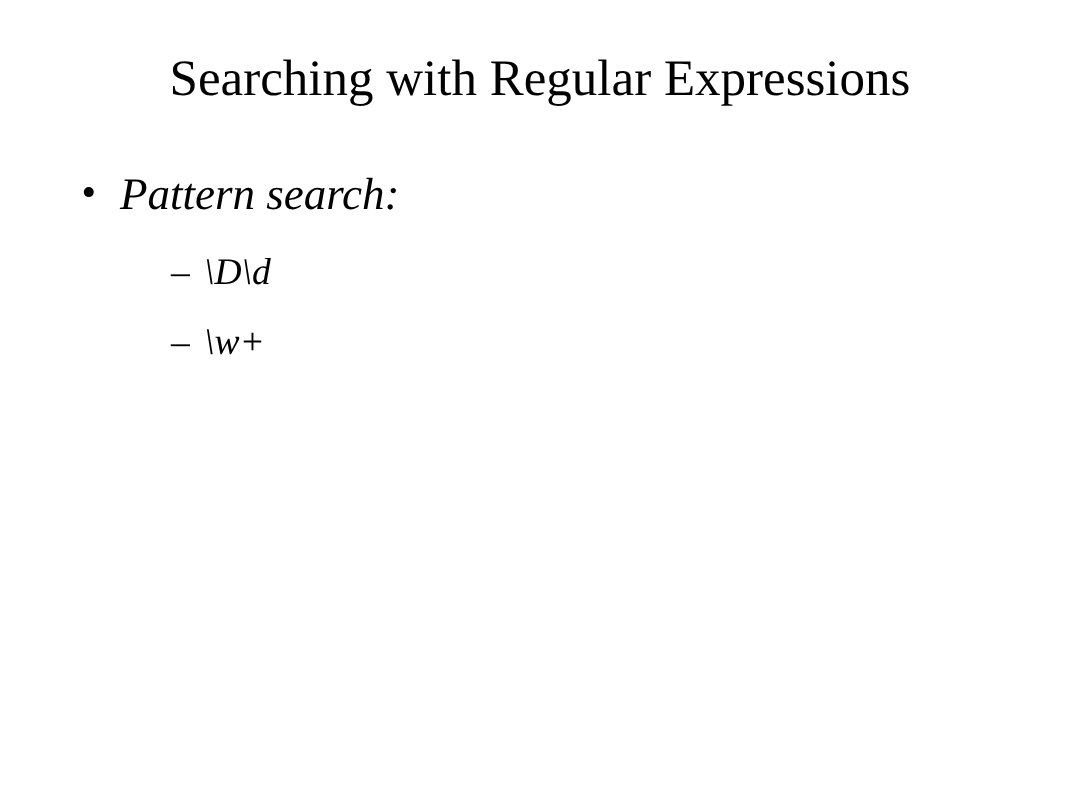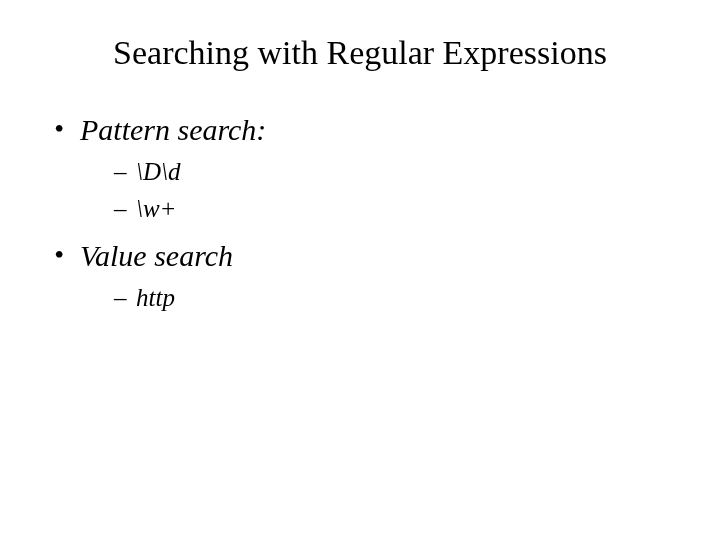--- a/index.html
+++ b/index.html
@@ -43,21 +43,21 @@
     top: 0;
     font-size: 28px;
   }
   ul.level2 {
     list-style: none;
     margin: 4px 0 10px 0;
     padding: 0 0 0 34px;
   }
   ul.level2 > li {
     font-size: 25px;
-    margin: 4px 0 2px 0;
+    margin: 14px 0 2px 0;
     padding-left: 22px;
     position: relative;
     line-height: 1.35;
   }
   ul.level2 > li::before {
     content: "–";
     position: absolute;
     left: 0;
     top: 0;
   }
@@ -73,22 +73,14 @@
       <span>Pattern search:</span>
       <ul class="level2">
         <li>
           <span>\D\d</span>
         </li>
         <li>
           <span>\w+</span>
         </li>
       </ul>
     </li>
-    <li>
-      <span>Value search</span>
-      <ul class="level2">
-        <li>
-          <span>http</span>
-        </li>
-      </ul>
-    </li>
   </ul>
 </div>
 
 </body></html>

